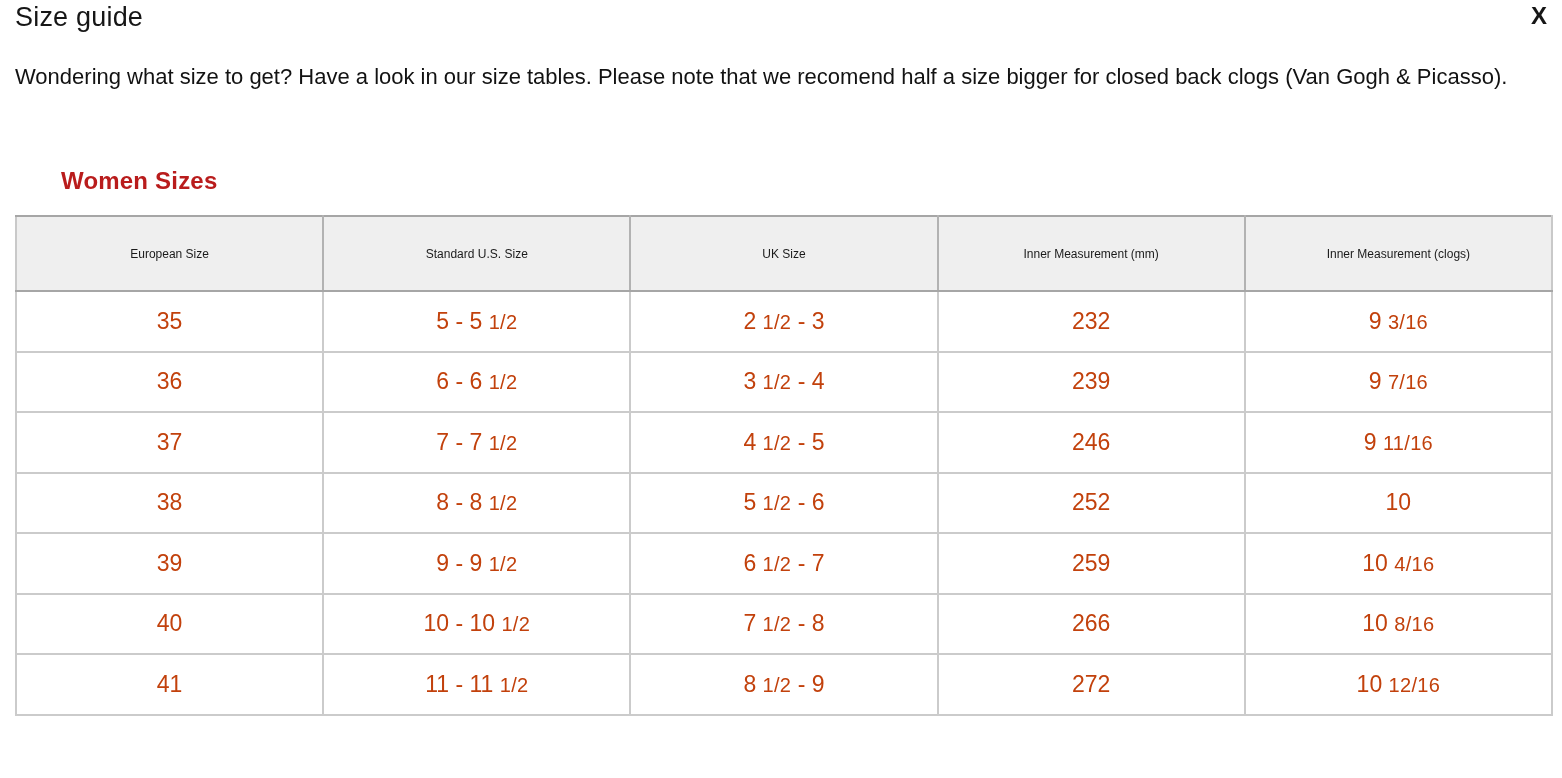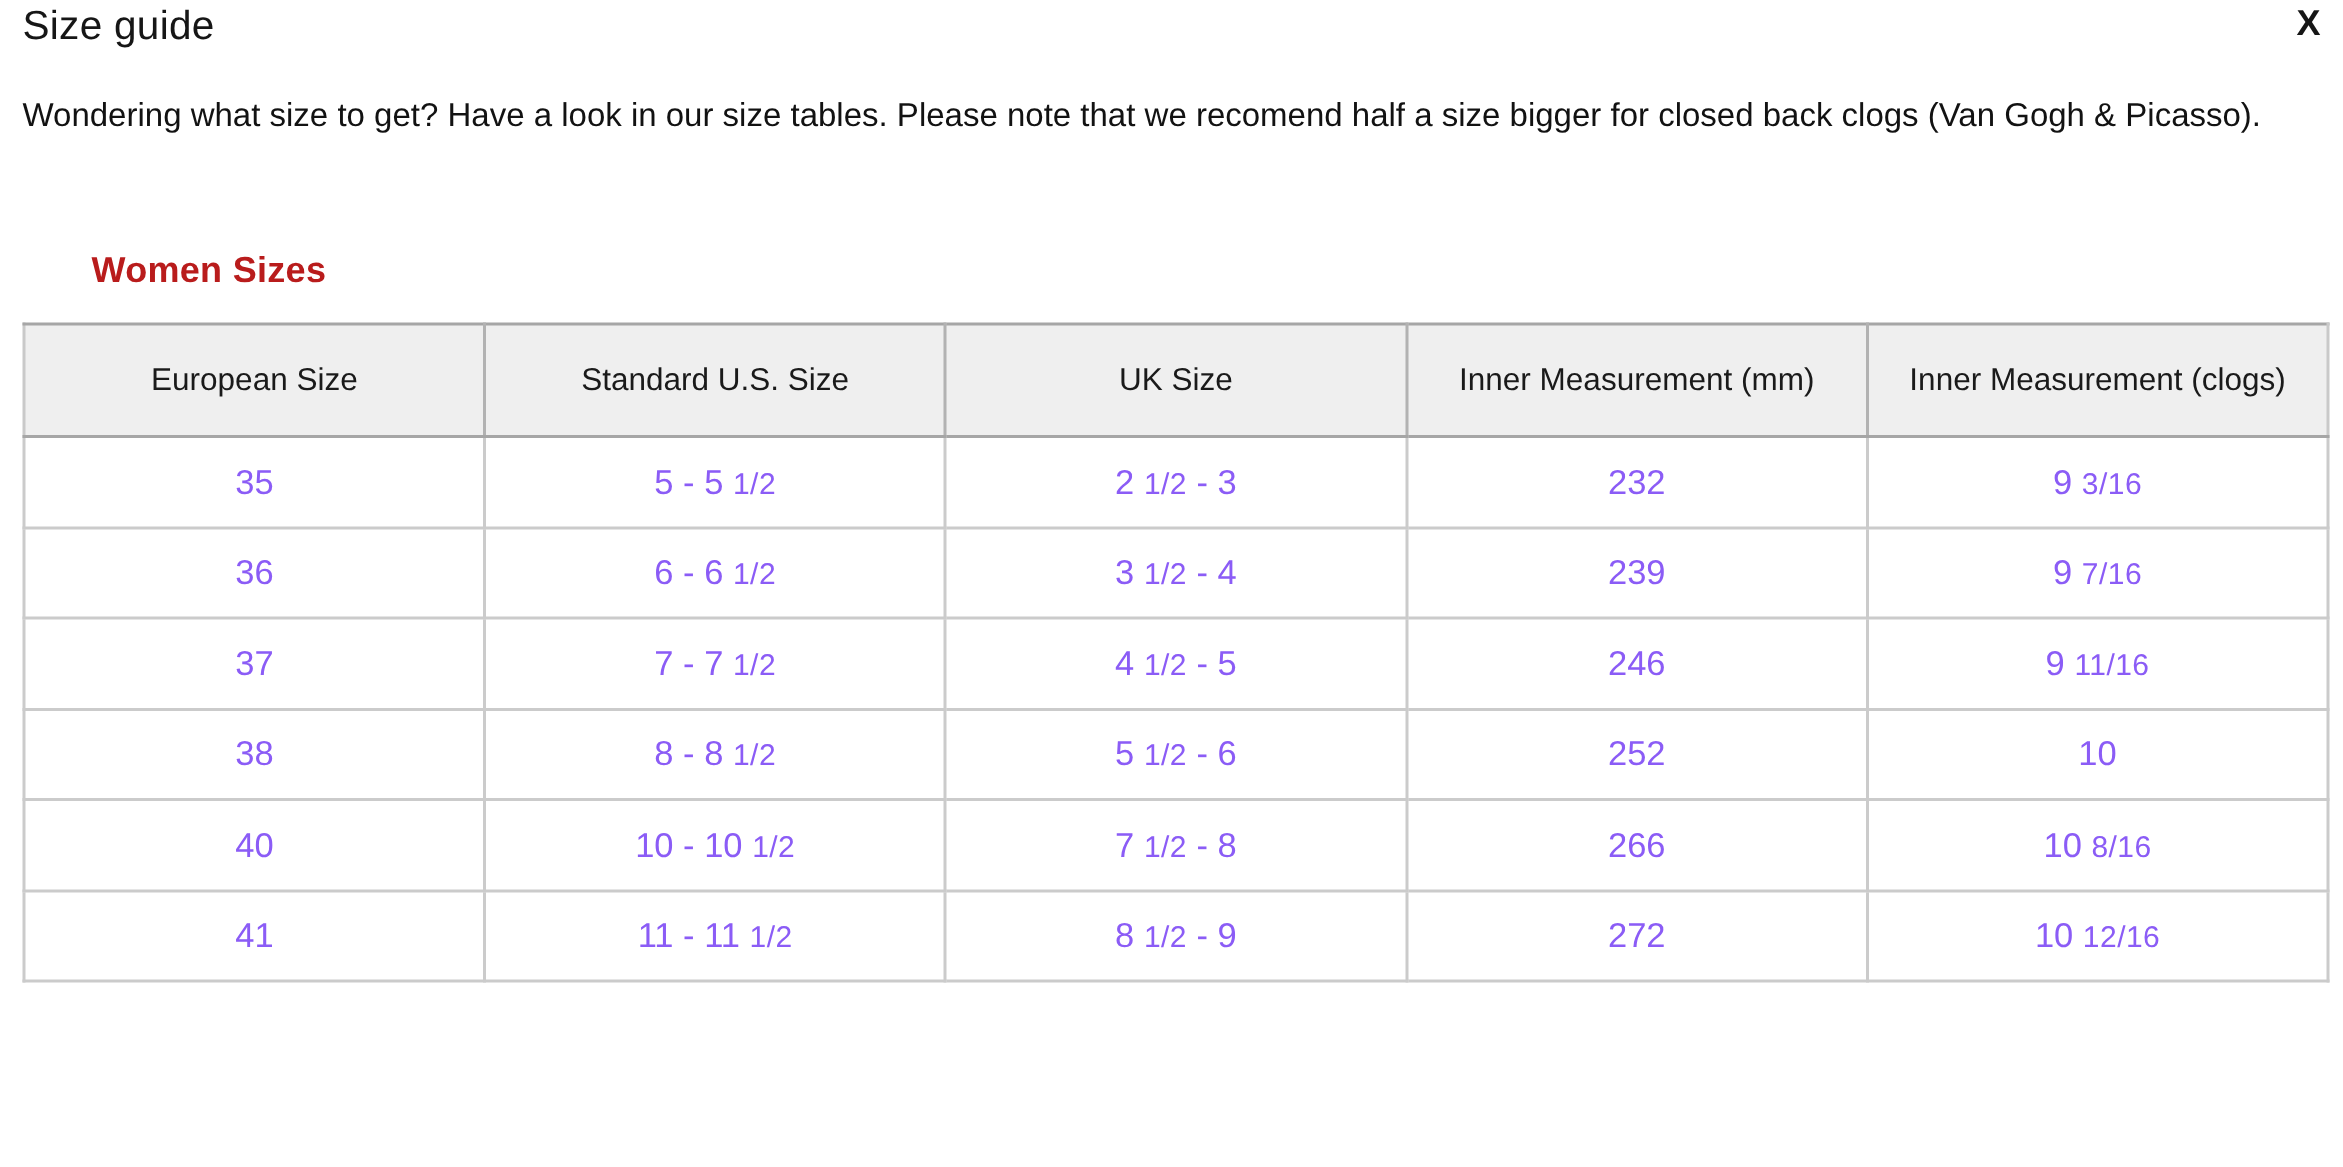--- a/index.html
+++ b/index.html
@@ -57,36 +57,36 @@
     margin-top: 20px;
     width: 1538px;
     border-collapse: collapse;
     table-layout: fixed;
     text-align: center;
   }
   .size-table col { width: 20%; }
   .size-table thead th {
     background: #efefef;
     height: 75px;
-    font-size: 21px;
+    font-size: 12px;
     font-weight: 500;
     color: #1a1a1a;
     border-top: 2px solid #a6a6a6;
     border-bottom: 2px solid #a6a6a6;
     border-left: 2px solid #b2b2b2;
     border-right: 2px solid #b2b2b2;
     vertical-align: middle;
     padding: 16px 4px;
   }
   .size-table thead th:first-child { border-left: 2px solid #c9c9c9; }
   .size-table thead th:last-child { border-right: 2px solid #c9c9c9; }
   .size-table tbody td {
     height: 60.5px;
     font-size: 23px;
-    color: #8b5cf6;
+    color: #c2410c;
     border: 2px solid #cbcbcb;
     vertical-align: middle;
     background: #ffffff;
     padding: 0 4px;
   }
   .size-table .frac {
     font-size: 20px;
     letter-spacing: 0.3px;
   }
 </style>
@@ -143,20 +143,27 @@
           <td>9 <span class="frac">11/16</span></td>
         </tr>
         <tr>
           <td>38</td>
           <td>8 - 8 <span class="frac">1/2</span></td>
           <td>5 <span class="frac">1/2</span> - 6</td>
           <td>252</td>
           <td>10</td>
         </tr>
         <tr>
+          <td>39</td>
+          <td>9 - 9 <span class="frac">1/2</span></td>
+          <td>6 <span class="frac">1/2</span> - 7</td>
+          <td>259</td>
+          <td>10 <span class="frac">4/16</span></td>
+        </tr>
+        <tr>
           <td>40</td>
           <td>10 - 10 <span class="frac">1/2</span></td>
           <td>7 <span class="frac">1/2</span> - 8</td>
           <td>266</td>
           <td>10 <span class="frac">8/16</span></td>
         </tr>
         <tr>
           <td>41</td>
           <td>11 - 11 <span class="frac">1/2</span></td>
           <td>8 <span class="frac">1/2</span> - 9</td>

